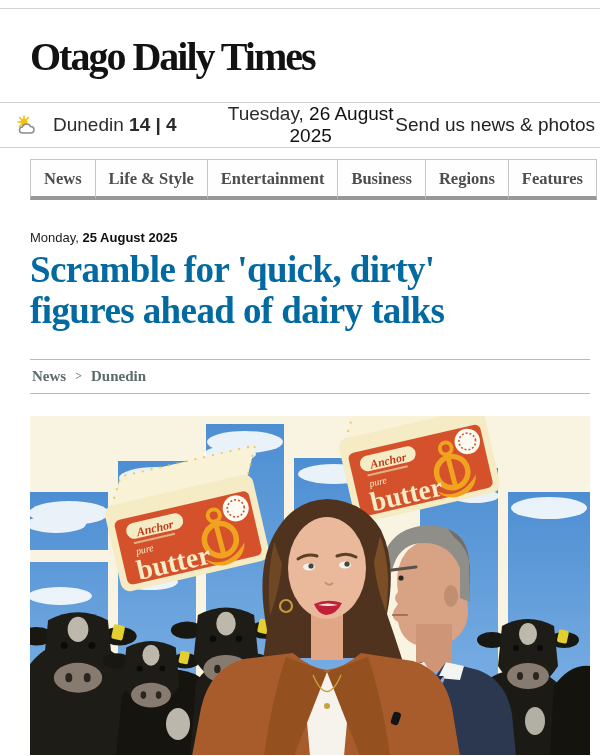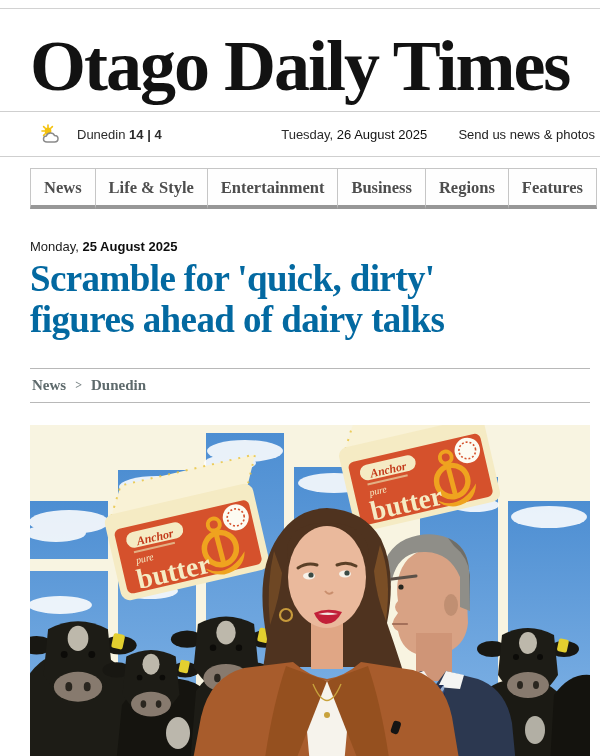--- a/index.html
+++ b/index.html
@@ -8,29 +8,29 @@
     width:600px; height:756px; overflow:hidden;
     font-family:"Liberation Sans", sans-serif;
     color:#222;
   }
   .top-rule { border-top:1px solid #d2d2d2; margin-top:8px; }
 
   
   .masthead-wrap { padding:13px 0 10px 30px; border-bottom:1px solid #cfcfcf; }
   .masthead {
     font-family:"Liberation Serif", serif;
-    font-weight:bold; font-size:72px; line-height:70px;
-    letter-spacing:-2px; color:#121212; cursor:pointer;margin-top:9px;
+    font-weight:bold; font-size:40px; line-height:70px;
+    letter-spacing:-2px; color:#121212; cursor:pointer;
   }
 
   
   .topbar {
     height:45px; border-bottom:1px solid #cfcfcf;
     display:flex; align-items:center;
-    padding:0 5px 0 40px; font-size:13px; color:#2b2b2b;
+    padding:0 5px 0 16px; font-size:19px; color:#2b2b2b;
   }
   .weather { display:flex; align-items:center; gap:10px; cursor:pointer; width:210px; }
   .weather b { font-weight:bold; }
   .topdate { flex:1; text-align:center; }
   .topdate b { font-weight:normal; color:#111; }
   .send-news { margin-left:auto; text-align:right; color:#222; text-decoration:none; cursor:pointer; white-space:nowrap; }
 
   
   .nav-wrap { margin:11px 0 0 30px; width:570px; overflow:hidden; }
   .nav { display:flex; flex-wrap:nowrap; }

